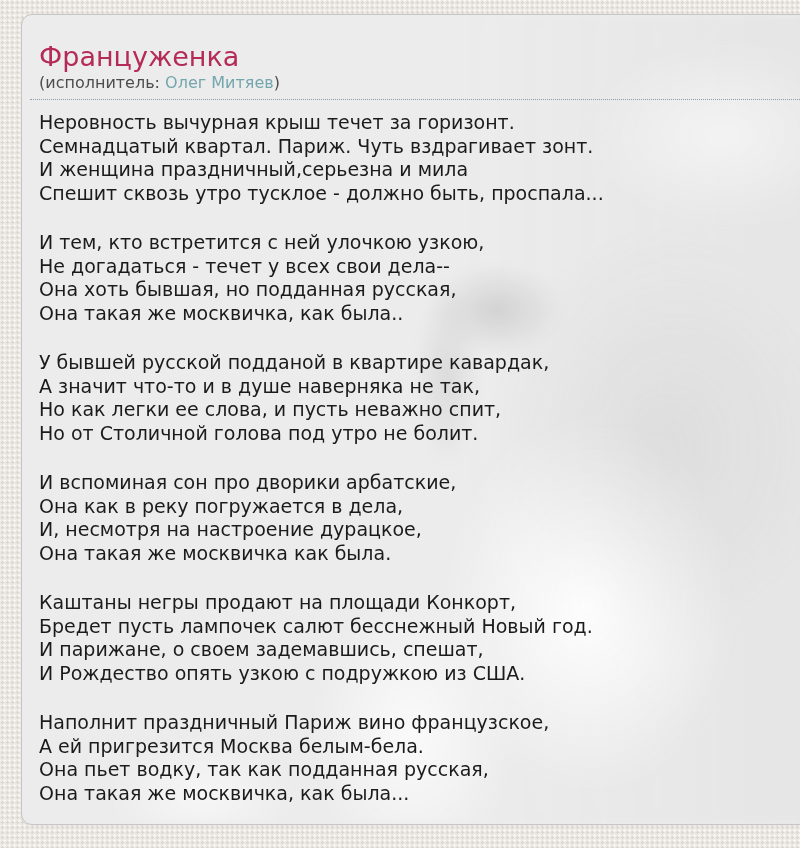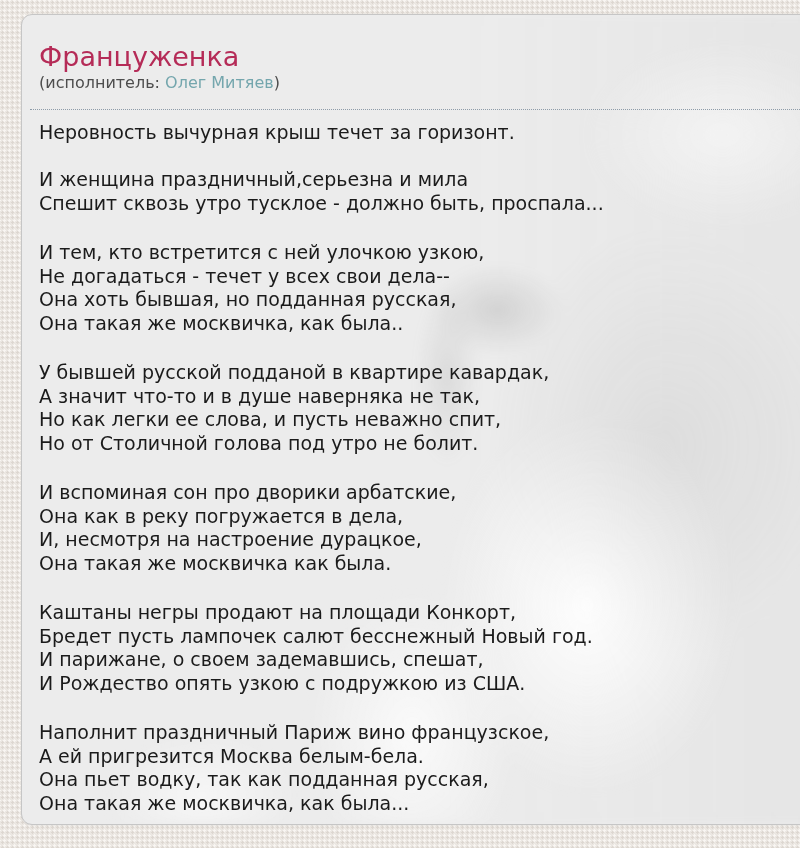--- a/index.html
+++ b/index.html
@@ -61,21 +61,21 @@
     border-bottom: 1px dotted var(--dotted);
   }
   .header h1 {
     margin: 26px 0 0;
     font-size: 27px;
     line-height: 31px;
     font-weight: normal;
     color: var(--accent);
   }
   .subtitle {
-    margin: 1px 0 16px;
+    margin: 1px 0 6px;
     font-size: 16px;
     line-height: 19px;
     color: var(--muted);
     padding-bottom: 1px;
   }
   .subtitle a {
     color: var(--link);
     text-decoration: none;
     cursor: pointer;
   }
@@ -93,21 +93,21 @@
 <body>
 
 <div class="card">
   <div class="card-bg"></div>
   <div class="content">
     <div class="header">
       <h1>Француженка</h1>
       <div class="subtitle"><span>(исполнитель: </span><a href="#">Олег Митяев</a><span>)</span></div>
     </div>
     <div class="lyrics" id="lyrics">
-        <p><span>Неровность вычурная крыш течет за горизонт.</span><br><br><span>И женщина праздничный,серьезна и мила</span><br><span>Спешит сквозь утро тусклое - должно быть, проспала...</span></p>
+        <p><span>Неровность вычурная крыш течет за горизонт.</span><br><span>Семнадцатый квартал. Париж. Чуть вздрагивает зонт.</span><br><span>И женщина праздничный,серьезна и мила</span><br><span>Спешит сквозь утро тусклое - должно быть, проспала...</span></p>
         <p><span>И тем, кто встретится с ней улочкою узкою,</span><br><span>Не догадаться - течет у всех свои дела--</span><br><span>Она хоть бывшая, но подданная русская,</span><br><span>Она такая же москвичка, как была..</span></p>
         <p><span>У бывшей русской подданой в квартире кавардак,</span><br><span>А значит что-то и в душе наверняка не так,</span><br><span>Но как легки ее слова, и пусть неважно спит,</span><br><span>Но от Столичной голова под утро не болит.</span></p>
         <p><span>И вспоминая сон про дворики арбатские,</span><br><span>Она как в реку погружается в дела,</span><br><span>И, несмотря на настроение дурацкое,</span><br><span>Она такая же москвичка как была.</span></p>
         <p><span>Каштаны негры продают на площади Конкорт,</span><br><span>Бредет пусть лампочек салют бесснежный Новый год.</span><br><span>И парижане, о своем задемавшись, спешат,</span><br><span>И Рождество опять узкою с подружкою из США.</span></p>
         <p><span>Наполнит праздничный Париж вино французское,</span><br><span>А ей пригрезится Москва белым-бела.</span><br><span>Она пьет водку, так как подданная русская,</span><br><span>Она такая же москвичка, как была...</span></p>
       </div>
   </div>
 </div>
 
 </body></html>

